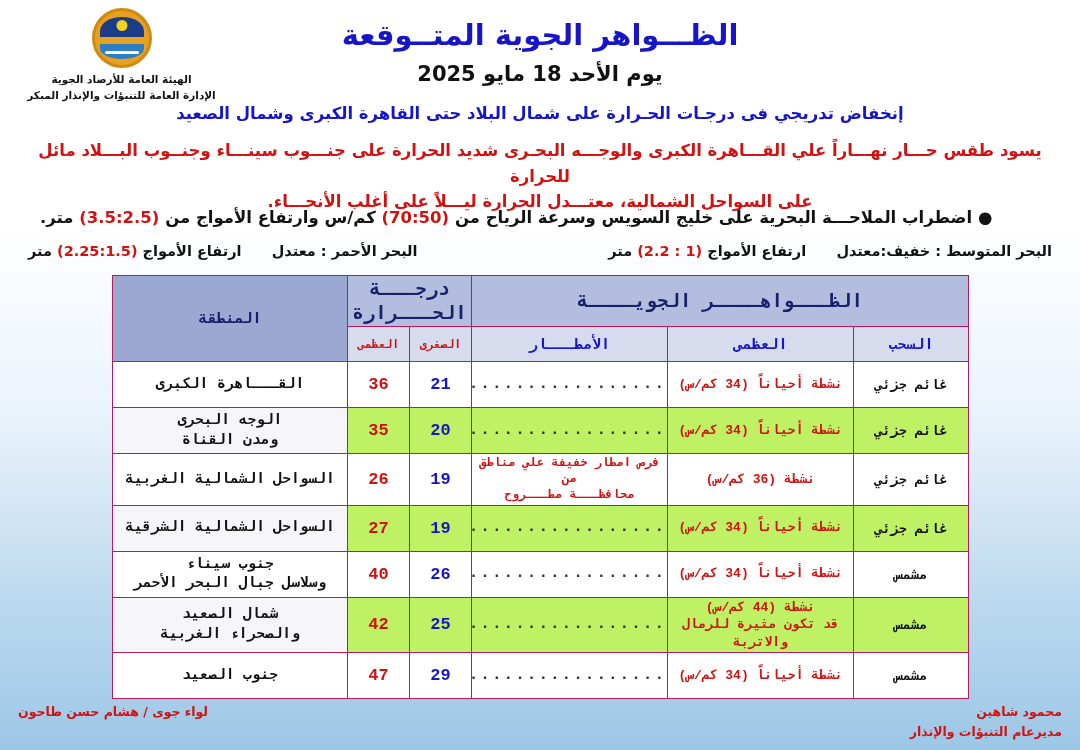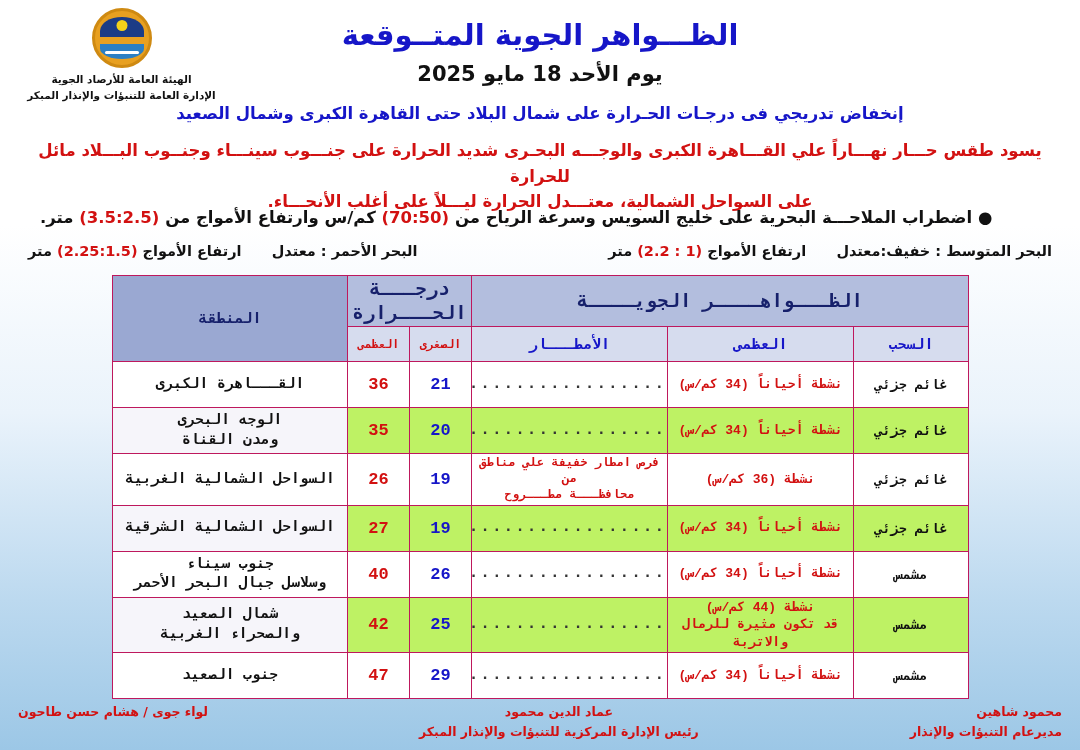--- a/index.html
+++ b/index.html
@@ -439,22 +439,18 @@
           </tr>
         </tbody>
     </table>
   </div>
 
   <div class="footer">
     <div class="col right">
       <div>محمود شاهين</div>
       <div>مديرعام التنبؤات والإنذار</div>
     </div>
-    <div class="col">
-      <div>عماد الدين محمود</div>
-      <div>رئيس الإدارة المركزية للتنبؤات والإنذار المبكر</div>
-    </div>
     <div class="col left">
       <div>لواء جوى / هشام حسن طاحون</div>
     </div>
   </div>
 
 </div>
 
 </body></html>

